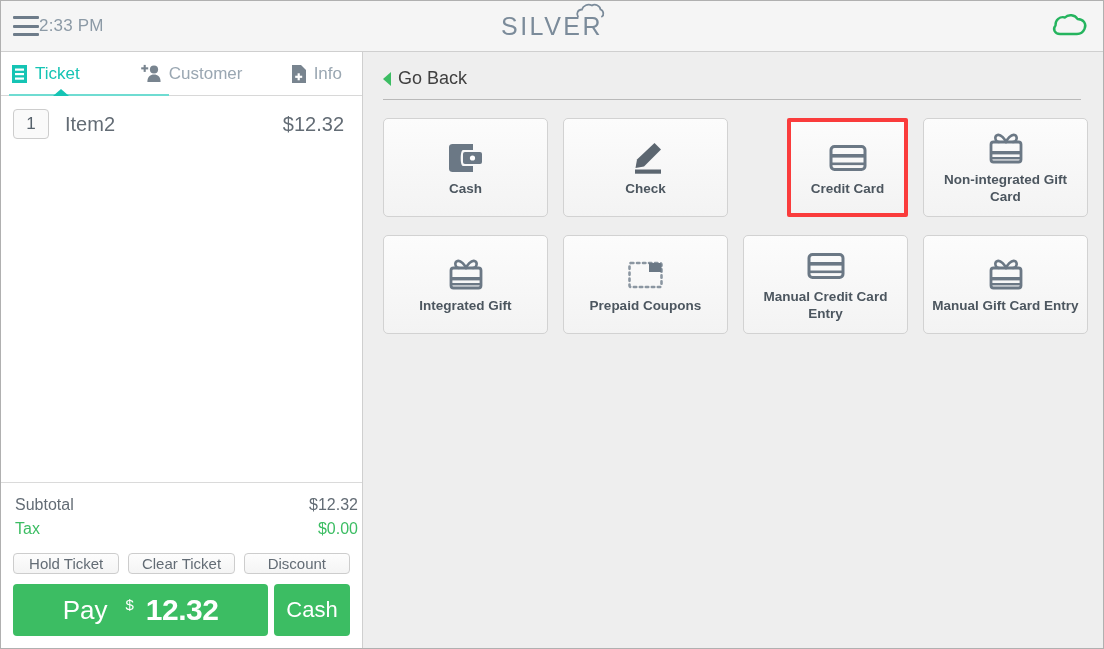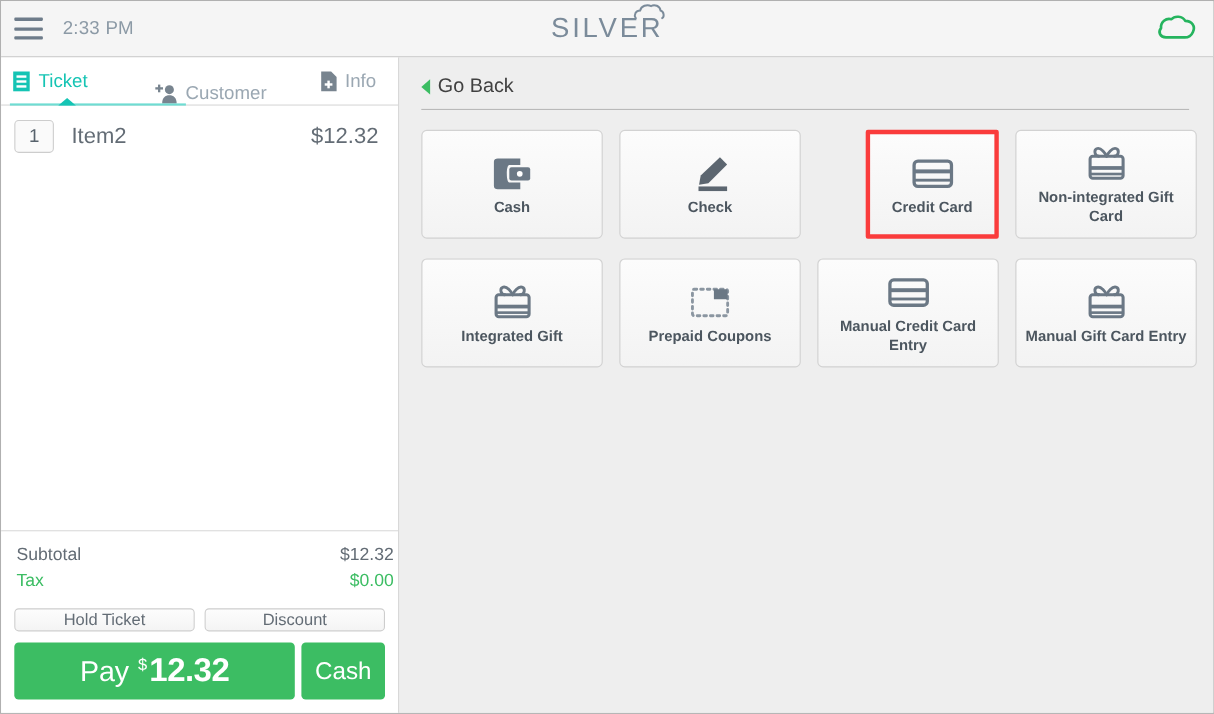--- a/index.html
+++ b/index.html
@@ -32,21 +32,20 @@
     width: 26px; height: 20px;
     margin-left: 12px;
     display: flex; flex-direction: column; justify-content: space-between;
     cursor: pointer;
   }
   .hamburger span {
     display: block; height: 3px; width: 100%;
     background: #6e7c8a; border-radius: 1px;
   }
   .clock {
-    margin-left: 18px;
     font-size: 17px;
     color: #8c9aa6;
     letter-spacing: .2px;
   }
   .logo {
     position: absolute;
     left: 50%; top: 50%;
     transform: translate(-50%, -50%);
     display: flex; align-items: flex-end;
   }
@@ -87,21 +86,21 @@
     position: relative;
     border-bottom: 1px solid #d8d8d8;
   }
   .tab {
     display: flex; align-items: center; gap: 7px;
     cursor: pointer;
     position: relative;
     height: 100%;
   }
   .tab-ticket { margin-left: 10px; }
-  .tab-customer { margin-left: 60px; align-items: flex-end; }
+  .tab-customer { margin-left: 60px; }
   .tab-info { margin-left: auto; margin-right: 20px; }
   .tab-label { font-size: 17px; color: #9aa7b2; }
   .tab.active .tab-label { color: #15c4b4; }
   .tab-underline {
     position: absolute;
     left: 8px; bottom: -1px;
     width: 160px; height: 2px;
     background: #6fdcd2;
   }
   .tab-caret {
@@ -178,21 +177,21 @@
     padding: 10px 12px 12px 12px;
   }
   .pay-btn {
     flex: 1 1 auto;
     height: 52px;
     background: #3cbd63;
     border-radius: 4px;
     color: #ffffff;
     display: flex; align-items: center; justify-content: center;
     cursor: pointer;
-    gap: 2px;
+    gap: 12px;
     text-align: center;
   }
   .pay-word { font-size: 26px; font-weight: 400; }
   .pay-dollar { font-size: 15px; align-self: flex-start; margin-top: 12px; margin-left: 6px; }
   .pay-amt { font-size: 30px; font-weight: 700; letter-spacing: -.5px; }
   .cash-btn {
     width: 76px; flex: 0 0 76px;
     height: 52px;
     background: #3cbd63;
     border-radius: 4px;
@@ -350,20 +349,21 @@
           <span>$12.32</span>
         </div>
         <div class="total-row tax">
           <span>Tax</span>
           <span>$0.00</span>
         </div>
       </div>
 
       <div class="action-btns">
         <div class="abtn">Hold Ticket</div>
+        <div class="abtn">Clear Ticket</div>
         <div class="abtn">Discount</div>
       </div>
 
       <div class="pay-row">
         <div class="pay-btn">
           <span class="pay-word">Pay</span>
           <span class="pay-dollar">$</span>
           <span class="pay-amt">12.32</span>
         </div>
         <div class="cash-btn">Cash</div>

